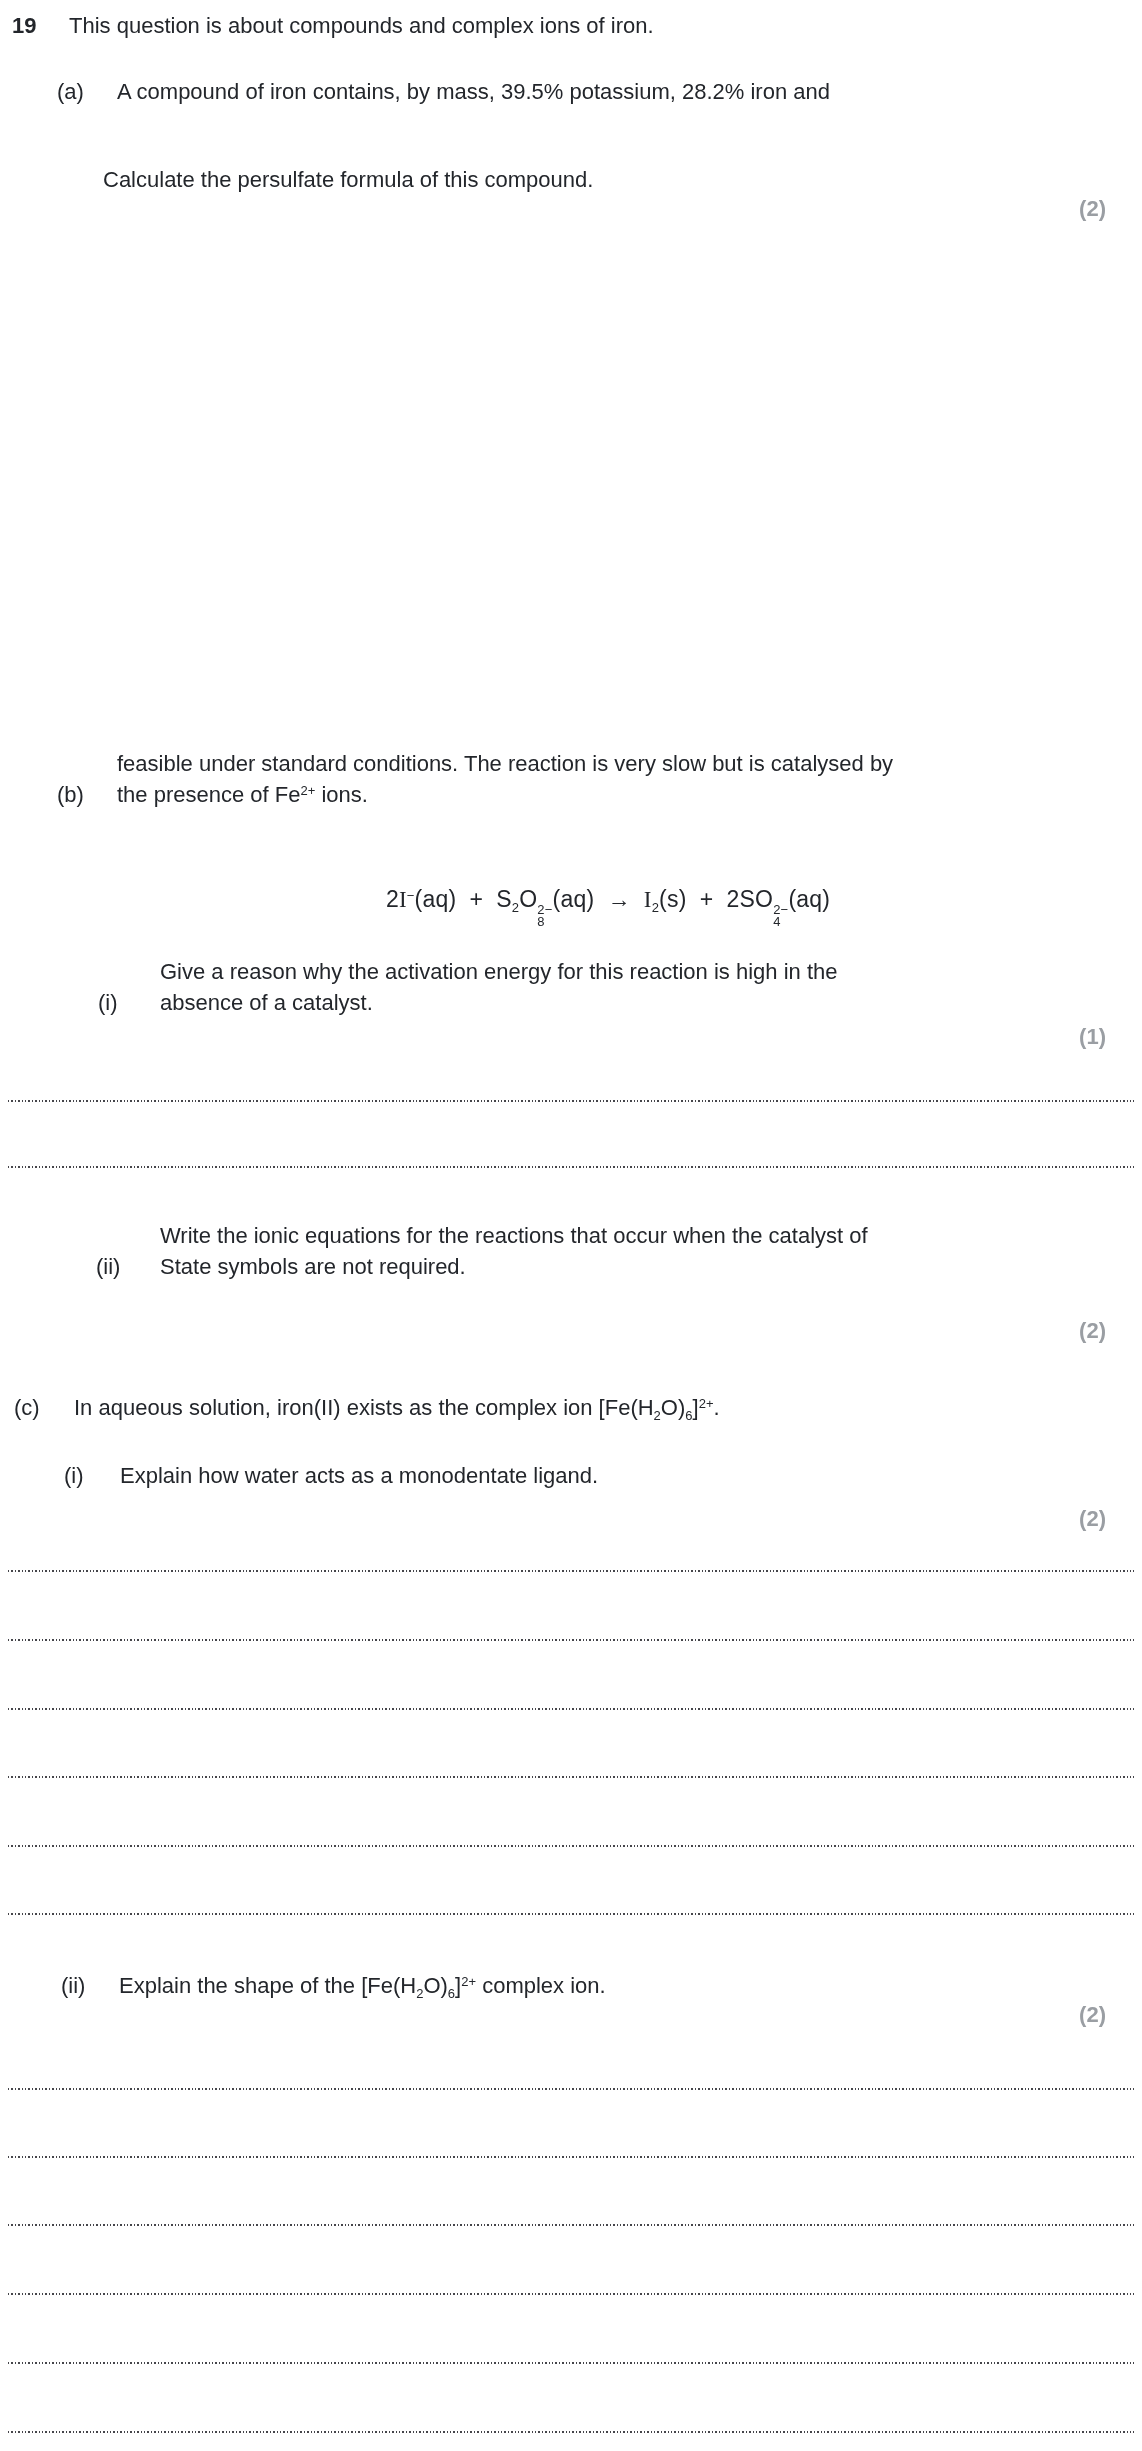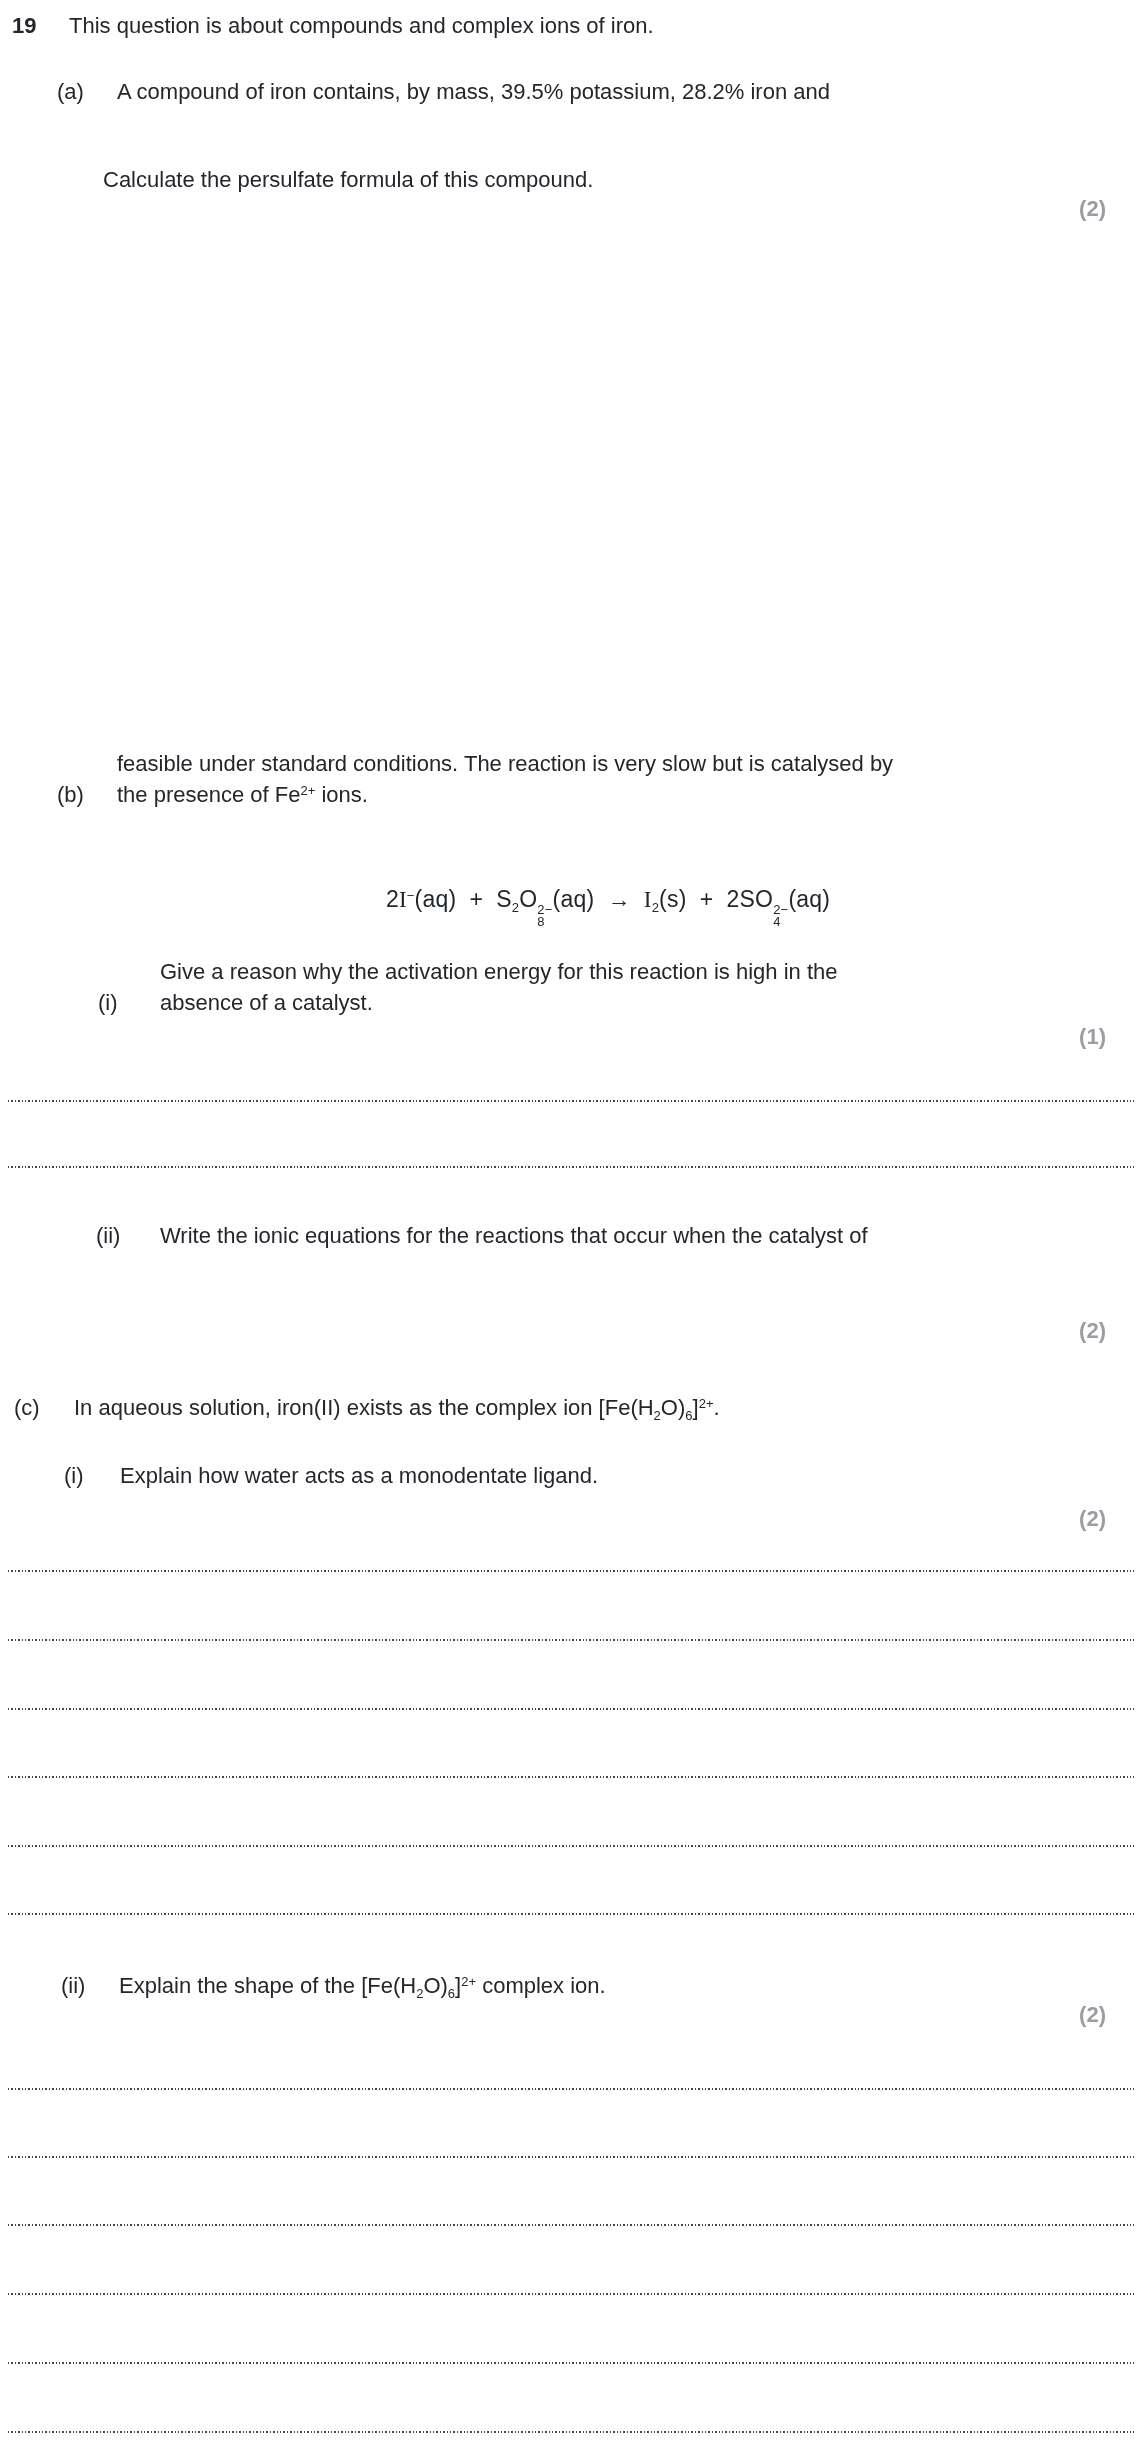--- a/index.html
+++ b/index.html
@@ -82,20 +82,21 @@
   </div>
   <div class="abs marks" style="top:1024px;">(1)</div>
 
   <div class="abs ansline" style="top:1100px;"></div>
   <div class="abs ansline" style="top:1166px;"></div>
 
   <div class="abs row" style="left:96px; top:1220px;">
     <span class="lbl" style="width:50px;">(ii)</span>
     <div>
       <div class="tline">Write the ionic equations for the reactions that occur when the catalyst of</div>
+      <div class="tline">State symbols are not required.</div>
     </div>
   </div>
   <div class="abs marks" style="top:1318px;">(2)</div>
 
   <div class="abs row" style="left:14px; top:1392px;">
     <span class="lbl" style="width:46px;">(c)</span>
     <div class="tline">In aqueous solution, iron(II) exists as the complex ion [Fe(H<span class="sub">2</span>O)<span class="sub">6</span>]<span class="sup">2+</span>.</div>
   </div>
 
   <div class="abs row" style="left:64px; top:1460px;">

